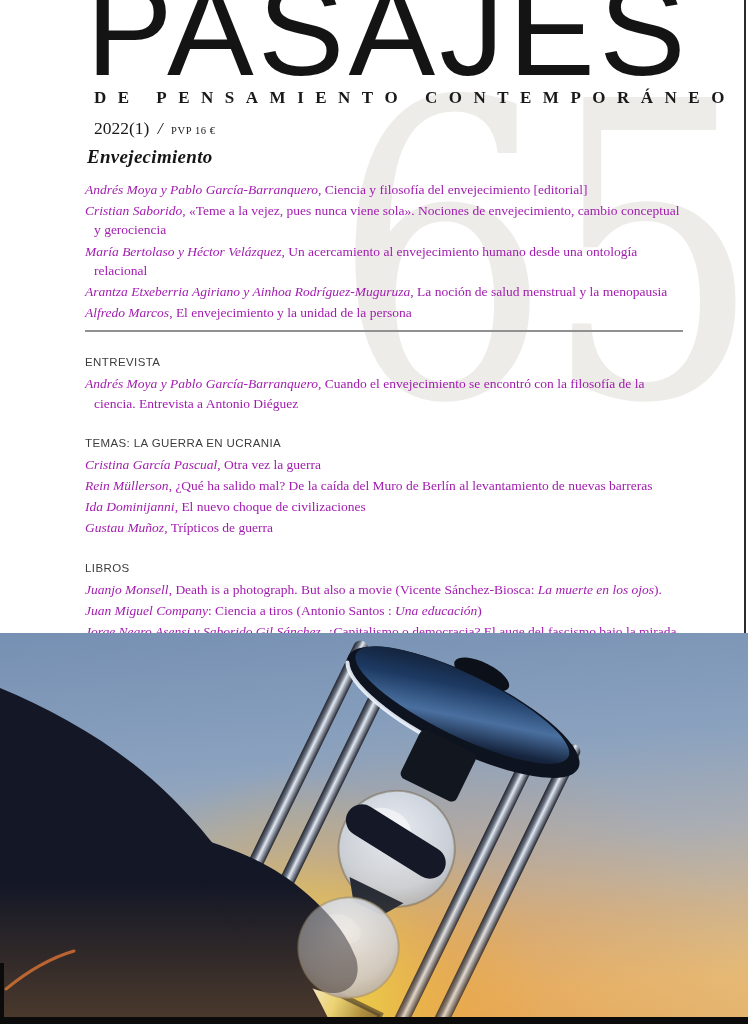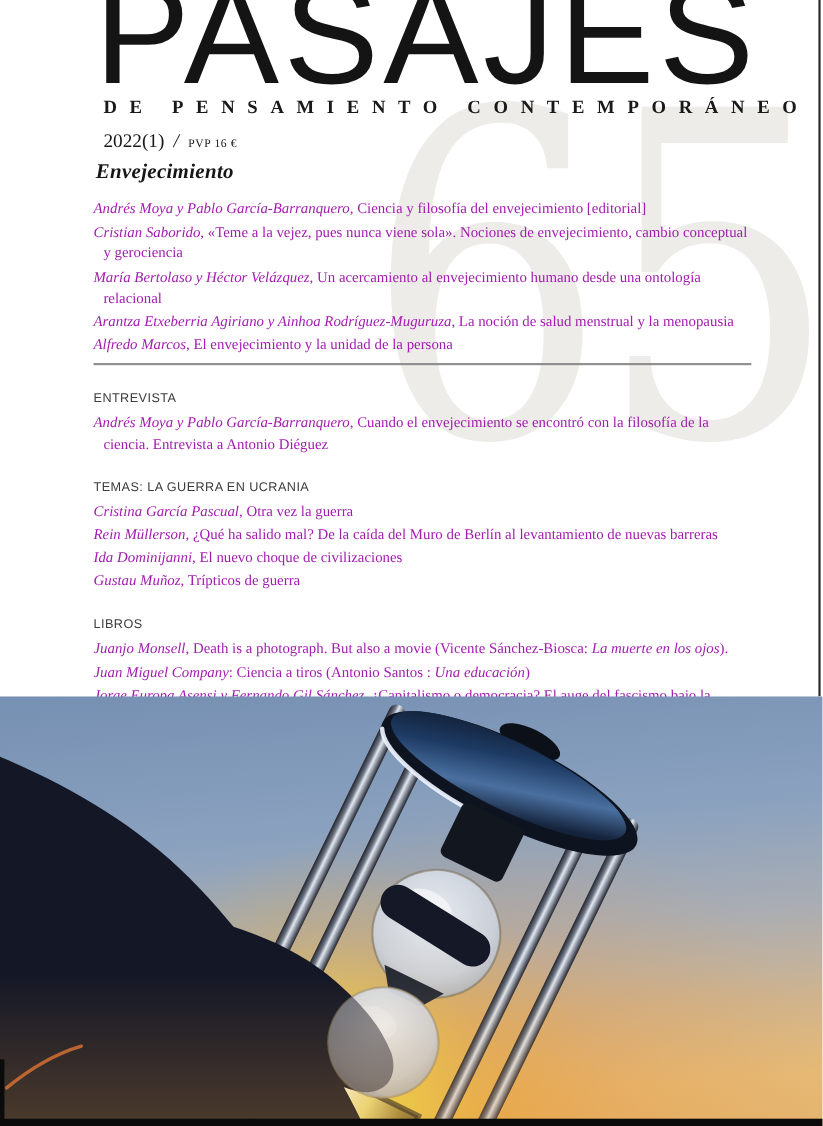--- a/index.html
+++ b/index.html
@@ -94,21 +94,21 @@
         <h3 class="section-heading">ENTREVISTA</h3>
         <p class="toc-item"><span class="it">Andrés Moya y Pablo García-Barranquero</span><span class="rm">, Cuando el envejecimiento se encontró con la filosofía de la ciencia. Entrevista a Antonio Diéguez</span></p>
         <h3 class="section-heading">TEMAS: LA GUERRA EN UCRANIA</h3>
         <p class="toc-item"><span class="it">Cristina García Pascual</span><span class="rm">, Otra vez la guerra</span></p>
         <p class="toc-item"><span class="it">Rein Müllerson</span><span class="rm">, ¿Qué ha salido mal? De la caída del Muro de Berlín al levantamiento de nuevas barreras</span></p>
         <p class="toc-item"><span class="it">Ida Dominijanni</span><span class="rm">, El nuevo choque de civilizaciones</span></p>
         <p class="toc-item"><span class="it">Gustau Muñoz</span><span class="rm">, Trípticos de guerra</span></p>
         <h3 class="section-heading">LIBROS</h3>
         <p class="toc-item"><span class="it">Juanjo Monsell</span><span class="rm">, Death is a photograph. But also a movie (Vicente Sánchez-Biosca: </span><span class="it">La muerte en los ojos</span><span class="rm">).</span></p>
         <p class="toc-item"><span class="it">Juan Miguel Company</span><span class="rm">: Ciencia a tiros (Antonio Santos : </span><span class="it">Una educación</span><span class="rm">)</span></p>
-        <p class="toc-item"><span class="it">Jorge Europa Asensi y Fernando Gil Sánchez</span><span class="rm">, ¿Capitalismo o democracia? El auge del fascismo bajo la mirada de Karl Polanyi (Karl Polanyi: </span><span class="it">Europa en descomposición</span><span class="rm">)</span></p>
+        <p class="toc-item"><span class="it">Jorge Negro Asensi y Saborido Gil Sánchez</span><span class="rm">, ¿Capitalismo o democracia? El auge del fascismo bajo la mirada de Karl Polanyi (Karl Polanyi: </span><span class="it">Europa en descomposición</span><span class="rm">)</span></p>
       </div>
   </div>
 
   <div class="photo">
     <svg width="748" height="391" viewBox="0 0 748 391" xmlns="http://www.w3.org/2000/svg">
       <defs>
         <linearGradient id="sky" x1="0" y1="0" x2="0.15" y2="1">
           <stop offset="0" stop-color="#7690b3"></stop>
           <stop offset="0.38" stop-color="#8ba2bf"></stop>
           <stop offset="0.62" stop-color="#aaadb3"></stop>

